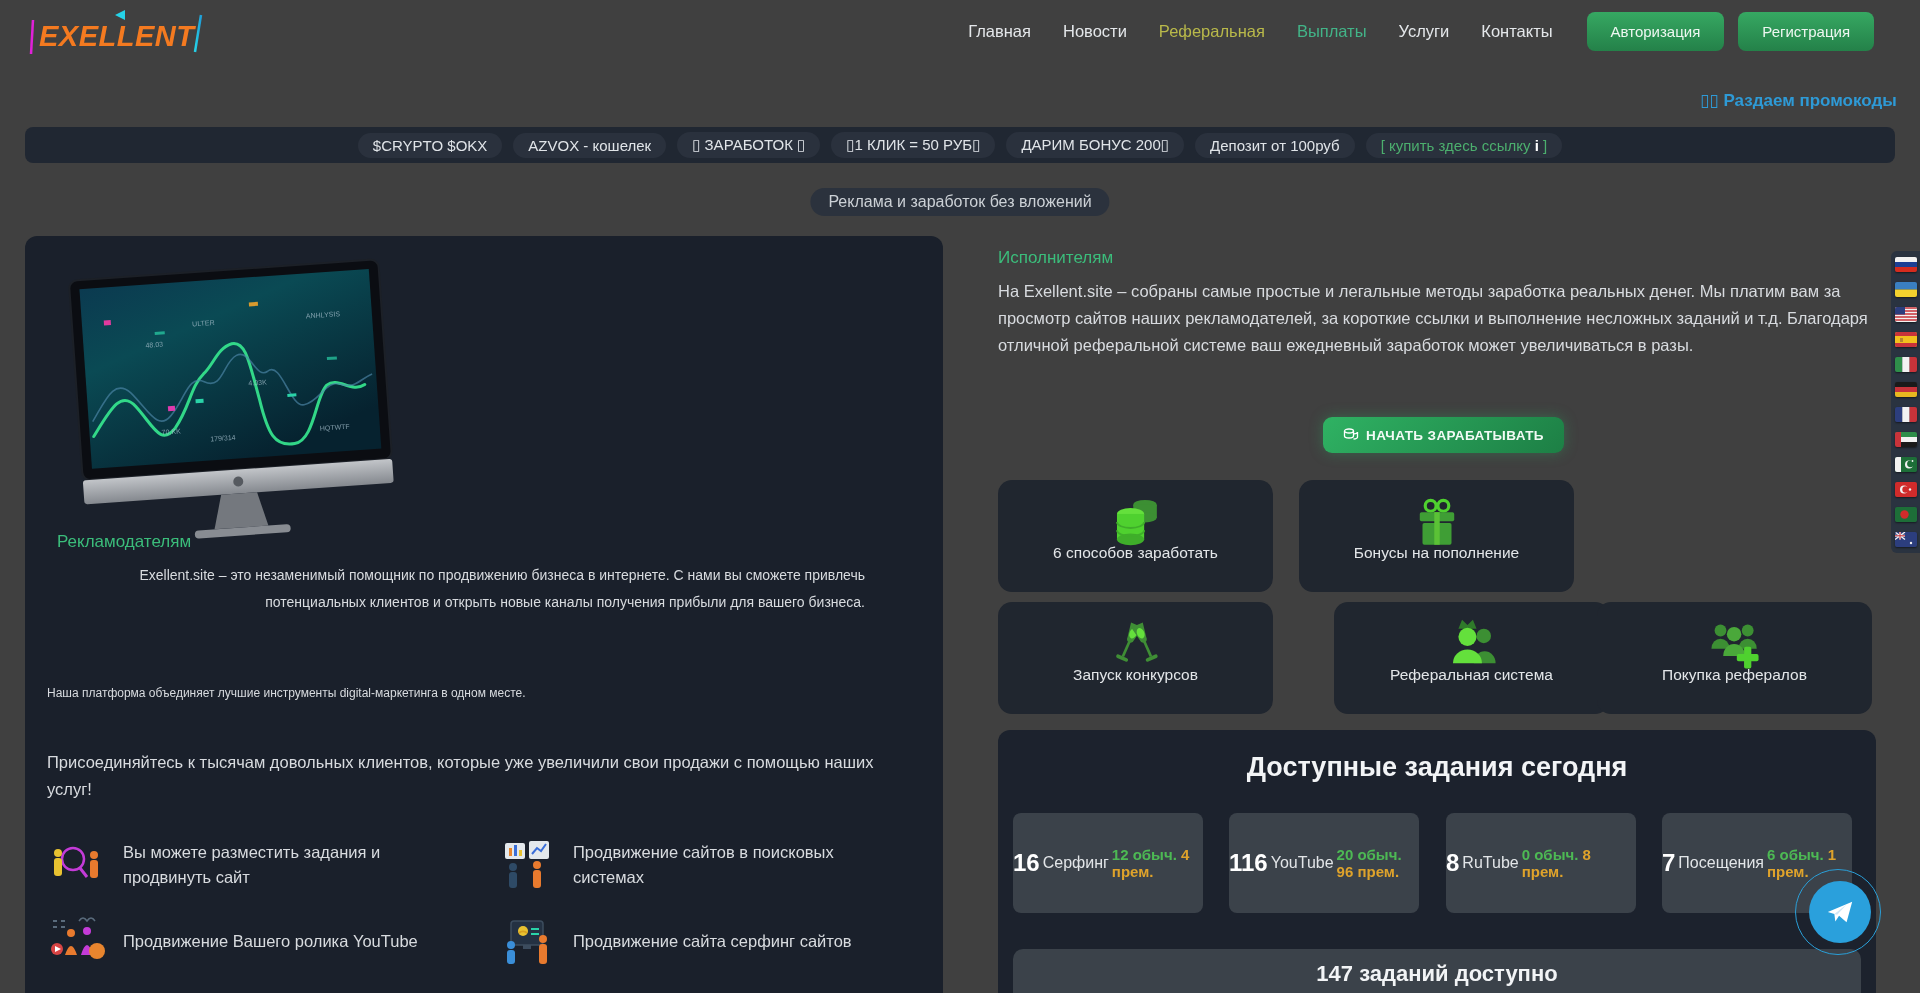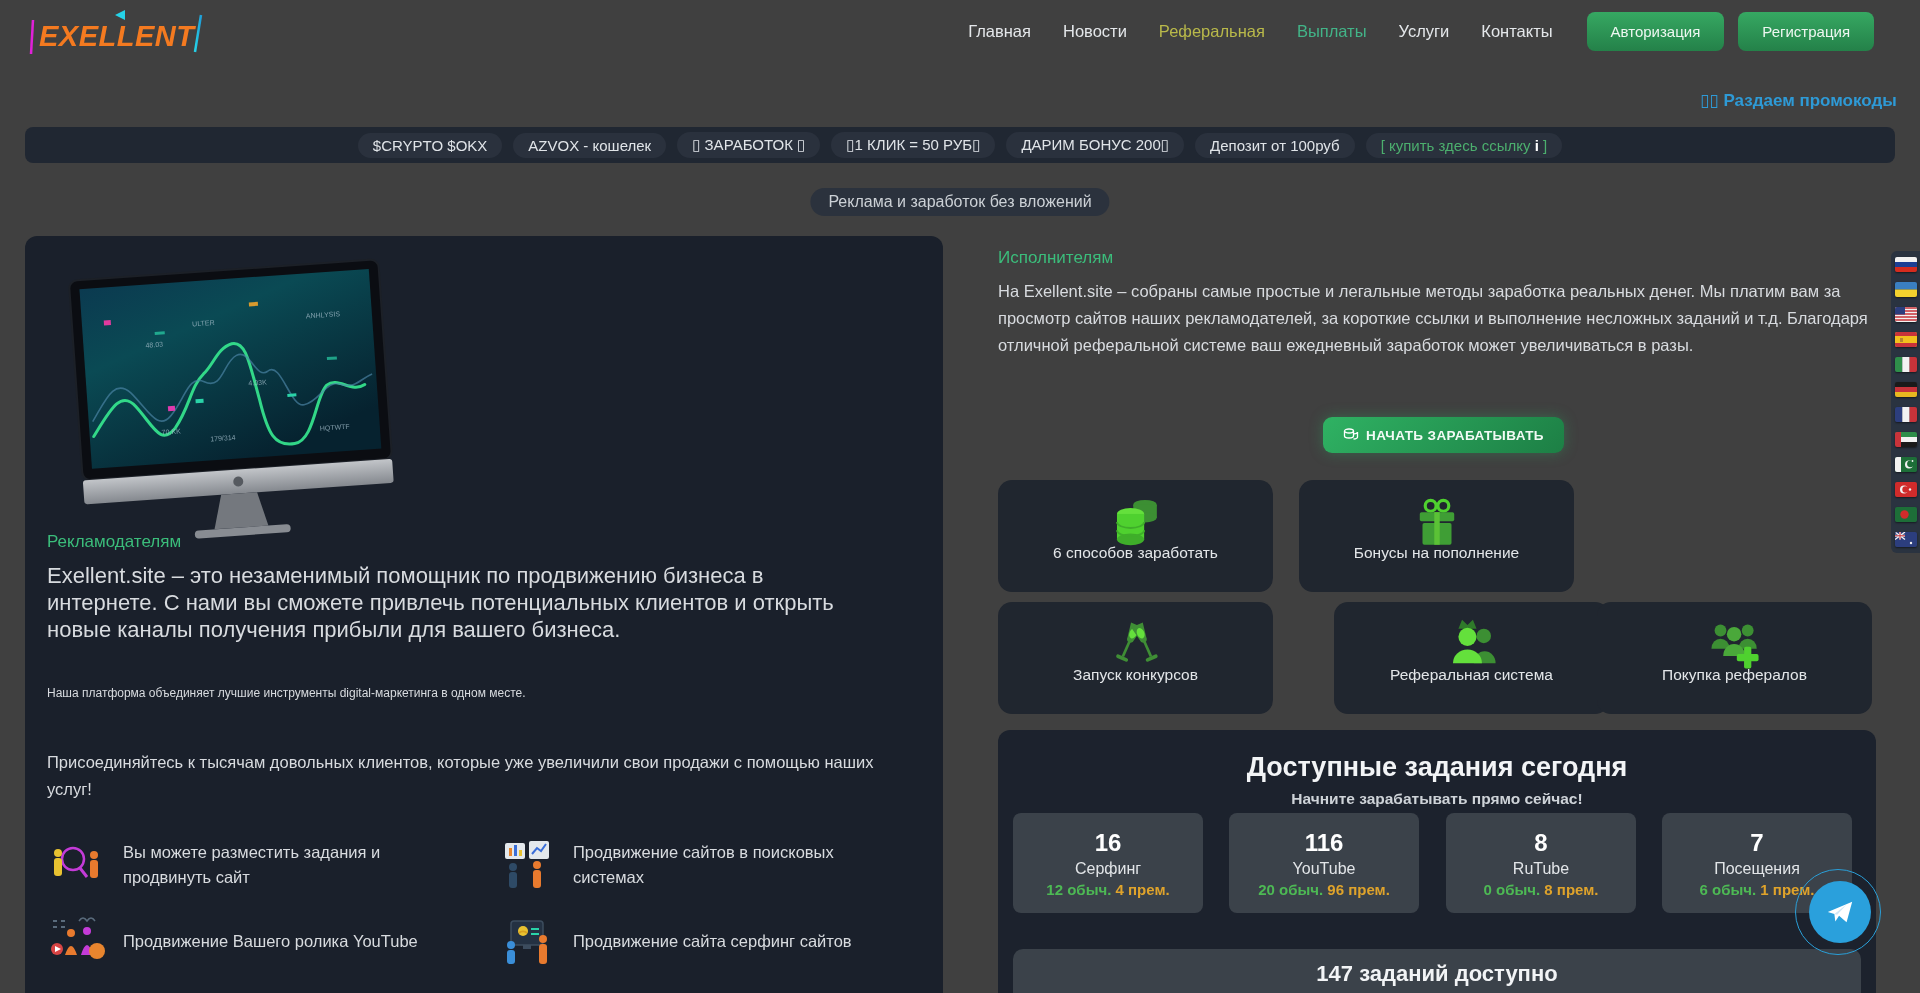--- a/index.html
+++ b/index.html
@@ -37,23 +37,23 @@
 
   
   .hero-badge { position:absolute; top:188px; left:960px; transform:translateX(-50%);
                 background:#2b323d; border-radius:999px; padding:5px 18px;
                 font-size:16px; color:#ccd1d6; white-space:nowrap; }
 
   
   .left-card { position:absolute; top:236px; left:25px; width:918px; height:940px;
                background:#1a202b; border-radius:12px; }
   .monitor { position:absolute; top:16px; left:14px; width:400px; height:300px; }
-  .adv-title { position:absolute; top:296px; left:22px; font-size:17px; color:#3bbd7b; }
-  .adv-p1 { position:absolute; top:326px; left:22px; width:810px; font-size:22px;
-            line-height:27px; color:#d8dbdf; }
+  .adv-title { position:absolute; top:296px; left:32px; font-size:17px; color:#3bbd7b; }
+  .adv-p1 { position:absolute; top:326px; left:30px; width:810px; font-size:14px;
+            line-height:27px; color:#d8dbdf;text-align:right; }
   .adv-p2 { position:absolute; top:444px; left:22px; width:830px; font-size:12px;
             line-height:27px; color:#d8dbdf; }
   .adv-p3 { position:absolute; top:513px; left:22px; width:856px; font-size:16.5px;
             line-height:27px; color:#d8dbdf; }
   .feat-grid { position:absolute; top:598px; left:24px; width:880px;
                display:grid; grid-template-columns:450px 430px; row-gap:14px; }
   .feat { display:flex; align-items:center; gap:18px; min-height:62px; }
   .feat-ill { width:56px; height:52px; flex:0 0 auto; }
   .feat-label { font-size:16.5px; line-height:25px; color:#d8dbdf; max-width:330px; }
 
@@ -75,21 +75,21 @@
   .pcard-label { font-size:15.5px; color:#e3e6e9; }
 
   
   .tasks-card { position:absolute; top:730px; left:998px; width:878px; height:430px;
                 background:#1c222d; border-radius:12px; }
   .tasks-title { position:absolute; top:22px; width:100%; text-align:center;
                  font-size:27px; font-weight:bold; color:#f2f4f6; }
   .tasks-sub { position:absolute; top:60px; width:100%; text-align:center;
                font-size:15.5px; font-weight:bold; color:#ced3d8; }
   .tile { position:absolute; top:83px; width:190px; height:100px; background:#3b424a;
-          border-radius:8px; display:flex; flex-direction:column; align-items:center;
+          border-radius:8px; display:flex; flex-direction:row; align-items:center;
           justify-content:center; gap:3px; }
   .tile-num { font-size:24px; font-weight:bold; color:#ffffff; }
   .tile-label { font-size:16px; color:#e2e5e8; }
   .tile-counts { font-size:15px; font-weight:bold; }
   .cnt-normal { color:#4db954; }
   .cnt-prem { color:#dfa32b; }
   .total-bar { position:absolute; top:219px; left:15px; width:848px; height:70px;
                background:#3b424a; border-radius:10px; display:flex;
                justify-content:center; padding-top:12px; }
   .total-label { font-size:22px; font-weight:bold; color:#f2f4f6; }
@@ -365,21 +365,20 @@
       <circle cx="31" cy="20" r="8" fill="#4aa83a"></circle>
         <path d="M19,44 a12,13 0 0 1 24,0 z" fill="#4aa83a"></path>
       <rect x="42" y="34" width="8" height="24" rx="2" fill="#4fd12f"></rect>
       <rect x="34" y="42" width="24" height="8" rx="2" fill="#4fd12f"></rect>
     </svg>
     <span class="pcard-label">Покупка рефералов</span>
   </div>
 
   <div class="tasks-card">
     <div class="tasks-title">Доступные задания сегодня</div>
-    <div class="tasks-sub">Начните зарабатывать прямо сейчас!</div>
 
     <div class="tile" style="left:15px;">
       <span class="tile-num">16</span>
       <span class="tile-label">Серфинг</span>
       <span class="tile-counts"><span class="cnt-normal">12 обыч.</span> <span class="cnt-prem">4 прем.</span></span>
     </div>
     <div class="tile" style="left:231px;">
       <span class="tile-num">116</span>
       <span class="tile-label">YouTube</span>
       <span class="tile-counts"><span class="cnt-normal">20 обыч.</span> <span class="cnt-prem">96 прем.</span></span>

